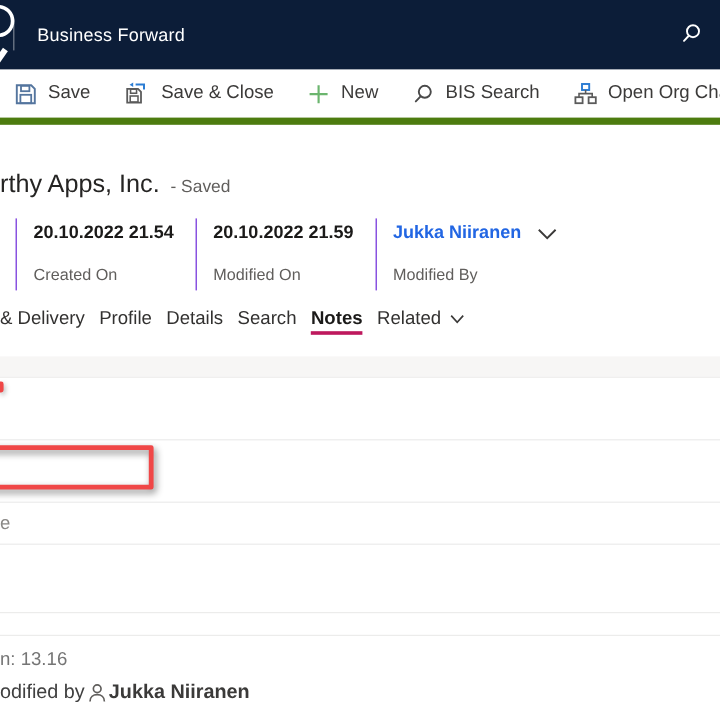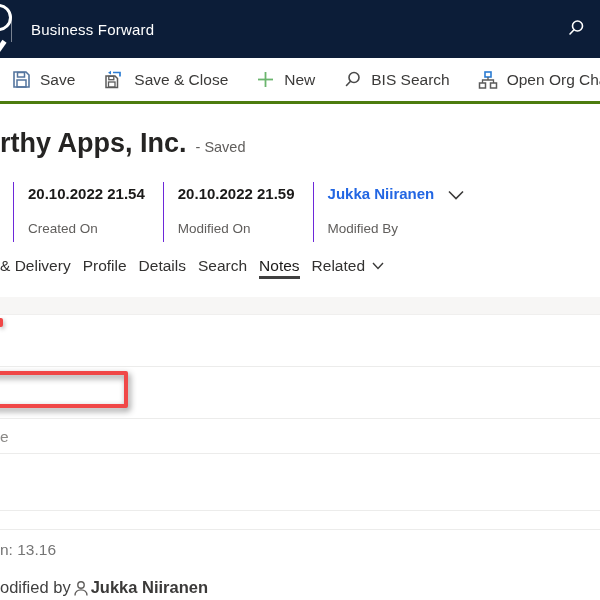--- a/index.html
+++ b/index.html
@@ -16,64 +16,64 @@
                background:#fff; transform:rotate(35deg); }
   .topbar-divider { position:absolute; left:11px; top:16px; width:1px; height:26px;
                     background:rgba(255,255,255,.45); }
   .app-name { position:absolute; left:31px; top:21px; color:#fff; font-size:15px;
               letter-spacing:.2px; }
   .topbar-search { position:absolute; right:10px; top:14px; width:28px; height:28px;
                    display:flex; align-items:center; justify-content:center; cursor:pointer; }
 
   
   .commandbar { position:absolute; left:0; top:58px; width:600px; height:46px;
-                background:#fff; border-bottom:3px solid #4d7c0f;
+                background:#fff; border-bottom:6px solid #4d7c0f;
                 display:flex; align-items:center; padding-left:12px; gap:28px;
                 white-space:nowrap; overflow:hidden; }
   .cmd-item { display:flex; align-items:center; gap:9px; cursor:pointer;
               color:#3b3a39; font-size:15.5px; flex:0 0 auto; }
   .cmd-item svg { display:block; }
 
   
   .title-row { position:absolute; left:0; top:128px; display:flex;
                align-items:baseline; gap:9px; white-space:nowrap; }
-  .record-title { font-size:27px; font-weight:bold; color:#252423; }
+  .record-title { font-size:21px; font-weight:normal; color:#252423;margin-top:14px; }
   .save-status { font-size:14.5px; color:#605e5c; }
 
   
   .header-fields { position:absolute; left:13px; top:182px; display:flex; }
   .hfield { border-left:1px solid #6d28d9; padding:2px 18px 4px 14px; }
   .hfield .val { font-size:15px; font-weight:bold; color:#1b1a19; line-height:20px; }
   .hfield .val.link { color:#2266e3; cursor:pointer; }
   .hfield .lbl { font-size:13.5px; color:#605e5c; line-height:19px; margin-top:15px; }
   .hdr-chevron { margin-left:14px; margin-top:6px; cursor:pointer; }
 
   
   .tabs { position:absolute; left:0; top:257px; display:flex; gap:12px;
           align-items:flex-start; white-space:nowrap; }
   .tab { font-size:15.5px; color:#323130; padding-bottom:14px; cursor:pointer;
          display:flex; align-items:center; gap:7px; }
-  .tab.active { font-weight:normal; color:#1b1a19;
-                border-bottom:3px solid #404040; padding-bottom:1px; }
+  .tab.active { font-weight:bold; color:#1b1a19;
+                border-bottom:3px solid #be185d; padding-bottom:1px; }
 
   
   .gray-band { position:absolute; left:0; top:297px; width:600px; height:18px;
                background:#f7f6f5; border-bottom:1px solid #f0efee; }
   .hr { position:absolute; left:0; width:600px; height:1px; background:#ececeb; }
   .red-sliver { position:absolute; left:0; top:318px; width:3px; height:9px;
                 background:#f04747; border-radius:0 2px 2px 0;
                 filter:drop-shadow(1px 2px 2px rgba(0,0,0,.35)); }
   .red-annotation { position:absolute; left:-22px; top:371px; width:150px; height:37px;
                     border:4px solid #f04747; border-radius:2px; background:transparent;
                     filter:drop-shadow(2px 3px 3px rgba(0,0,0,.45)); }
   .trunc-text { position:absolute; left:0; top:428px; font-size:15.5px; color:#8a8886; }
 
   .footer-time { position:absolute; left:0; top:541px; font-size:15.5px; color:#757575; }
   .footer-modified { position:absolute; left:0; top:568px; font-size:16.5px; color:#404040;
-                     display:flex; align-items:center; gap:2px; white-space:nowrap;margin-top:10px; }
+                     display:flex; gap:2px; white-space:nowrap; }
   .footer-user { color:#3b3a39; font-weight:bold; }
 </style>
 </head>
 <body>
 
 <div class="stage">
 
   <header class="topbar">
     <div class="logo-arc"></div>
     <div class="logo-tail"></div>

